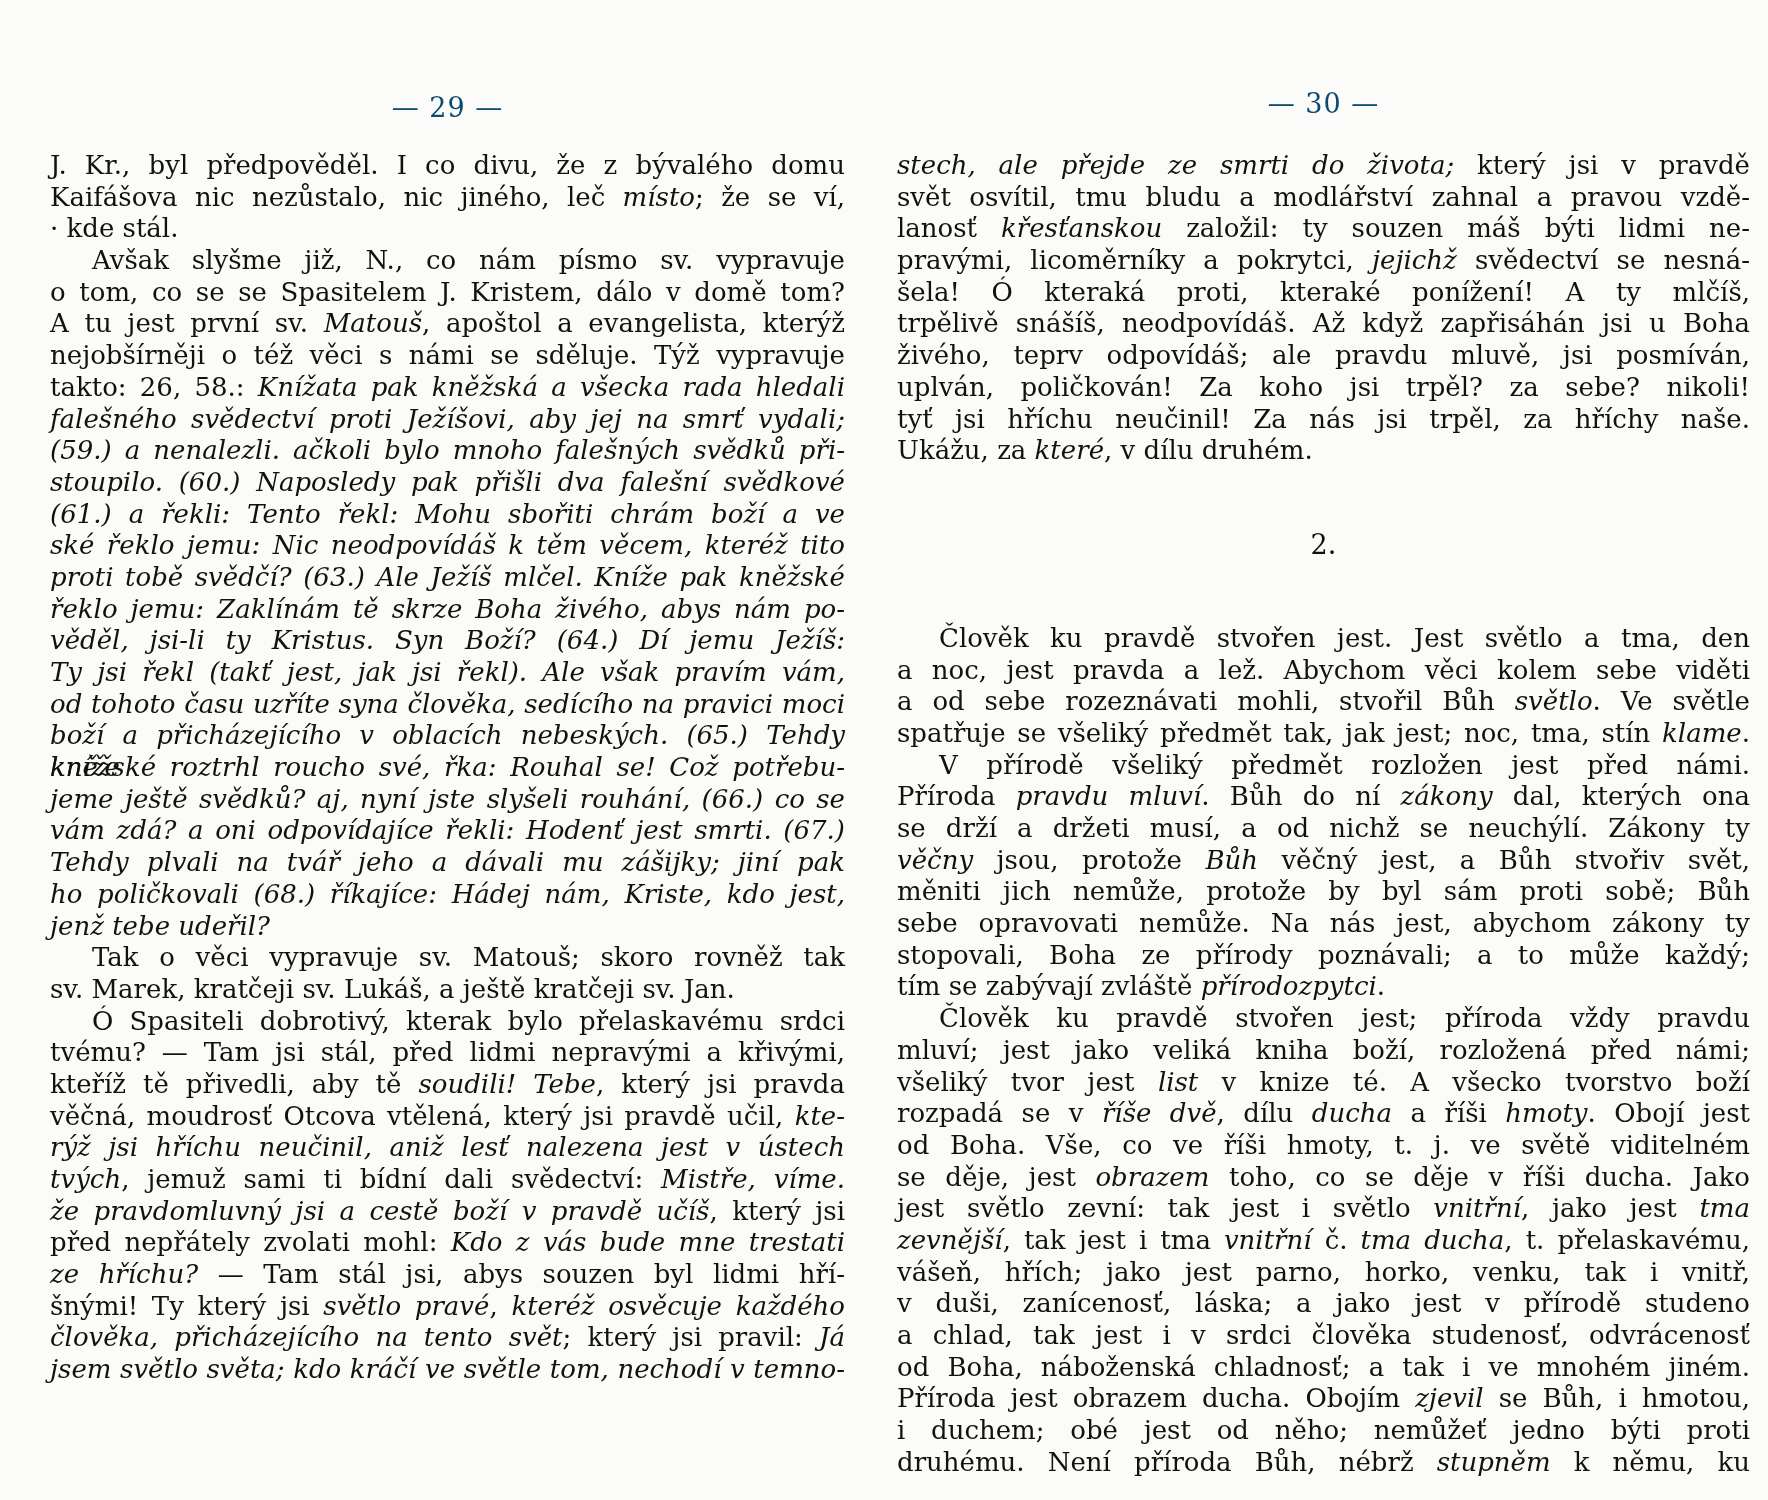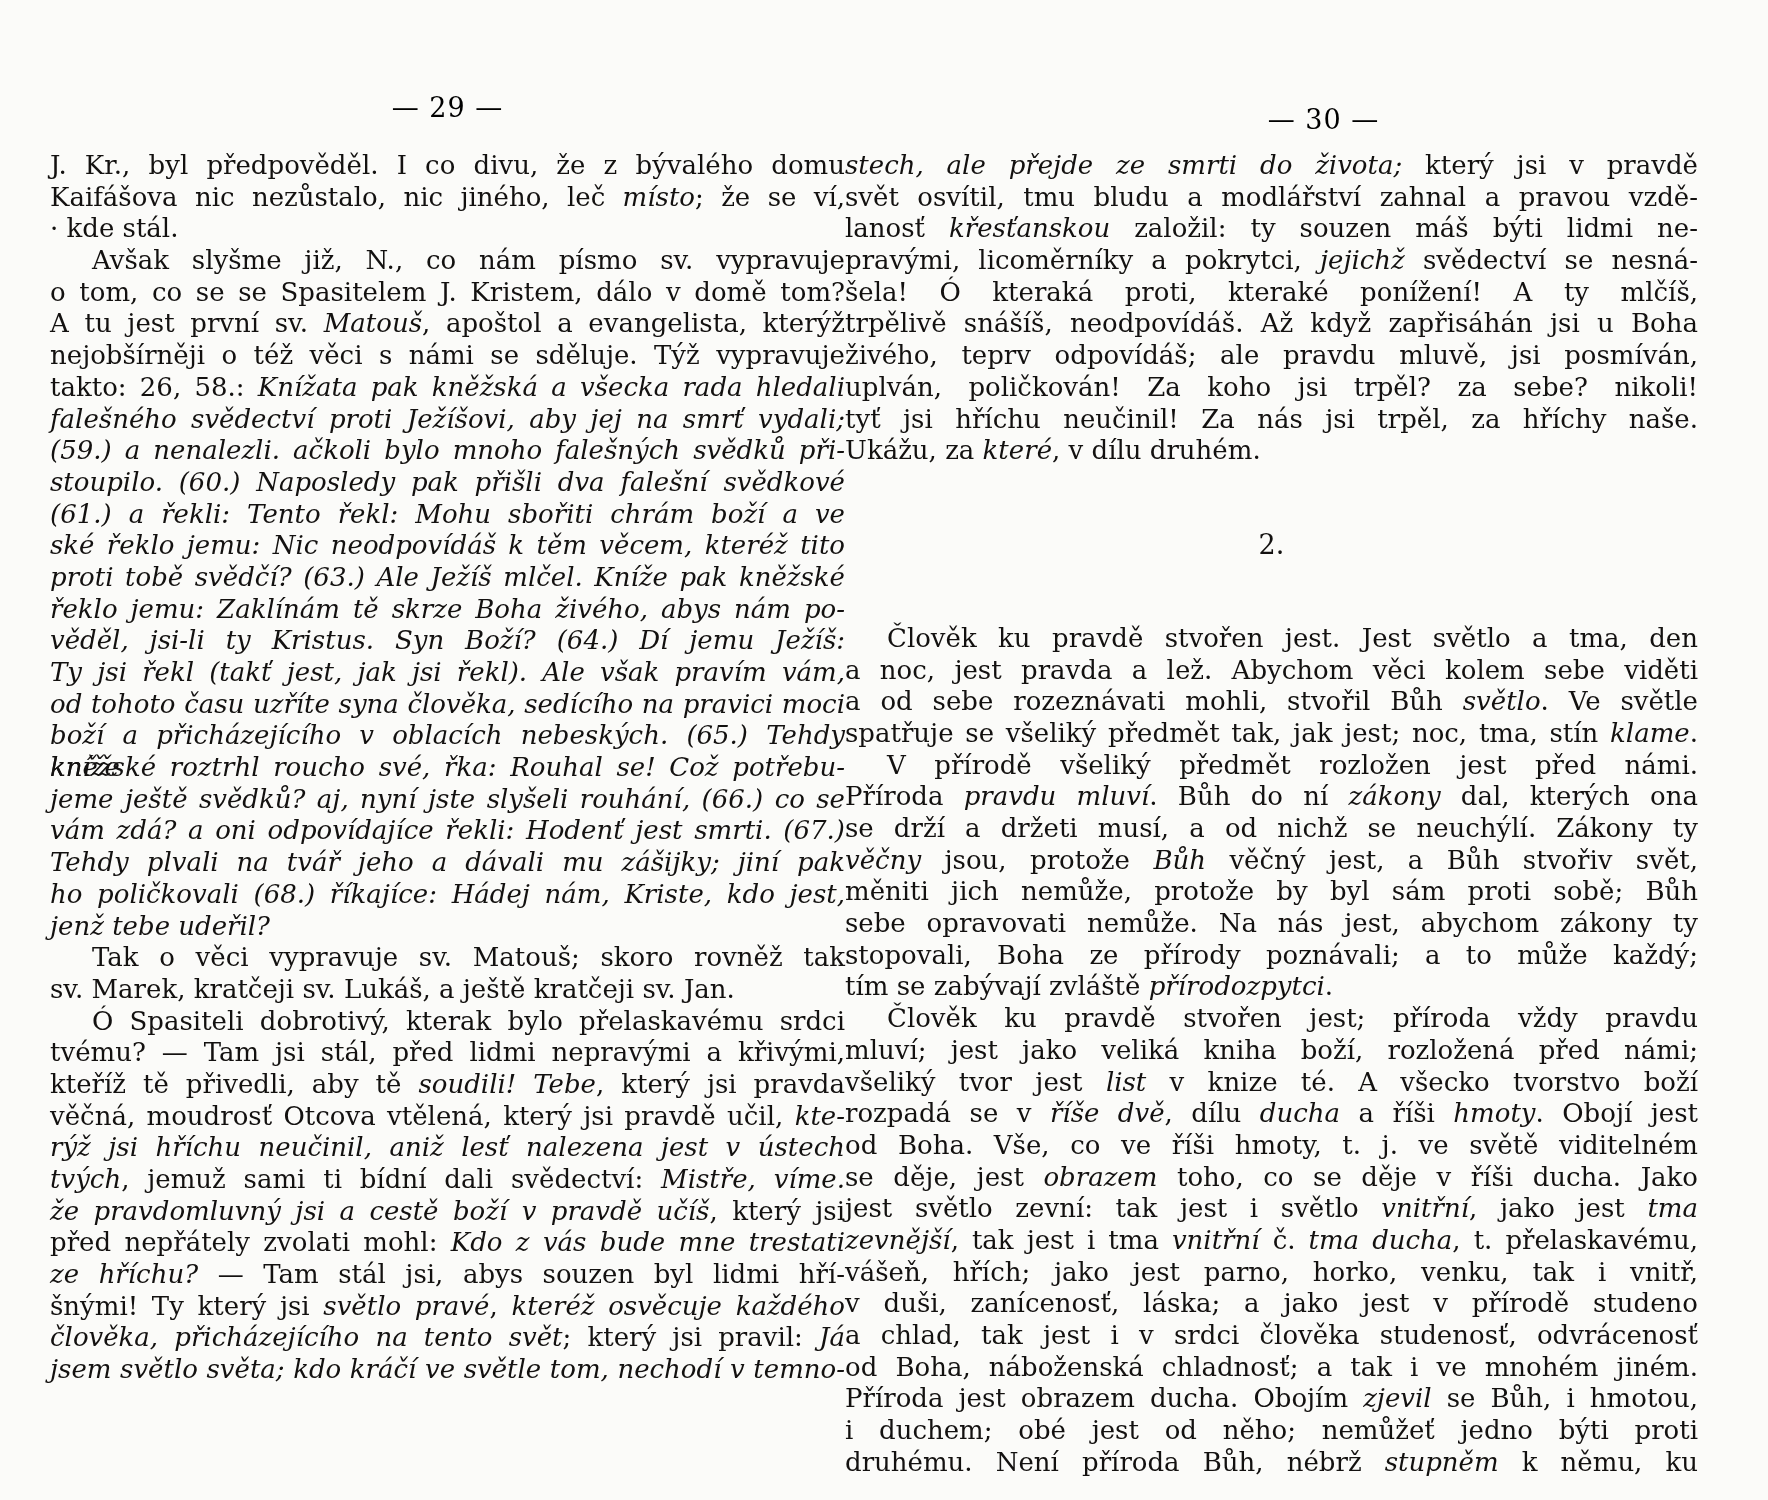--- a/index.html
+++ b/index.html
@@ -9,27 +9,27 @@
     font-family:"DejaVu Serif","Liberation Serif",serif;
     color:#100e0c;
     position:relative;
     overflow:hidden;
   }
   .scan{position:absolute;inset:0;}
   .pg-header{
     position:absolute;top:92px;
     font-size:27px;letter-spacing:1px;
     text-align:center;
-    color:#000000;
+    color:#0c4a6e;
   }
   #hdr-left{left:50px;width:795px;}
-  #hdr-right{left:897px;width:853px;top:104px;}
+  #hdr-right{left:897px;width:853px;top:88px;}
   .col{position:absolute;top:150px;}
   #col-left{left:50px;width:795px;}
-  #col-right{left:845px;width:853px;}
+  #col-right{left:897px;width:853px;}
   .line{
     font-size:26px;
     line-height:31.7px;height:31.7px;
     text-align:justify;
     text-align-last:justify;
     color:#131110;
   }
   .line.end{text-align-last:left;}
   .line.indent{text-indent:42px;}
   .line .n{font-style:normal;}

